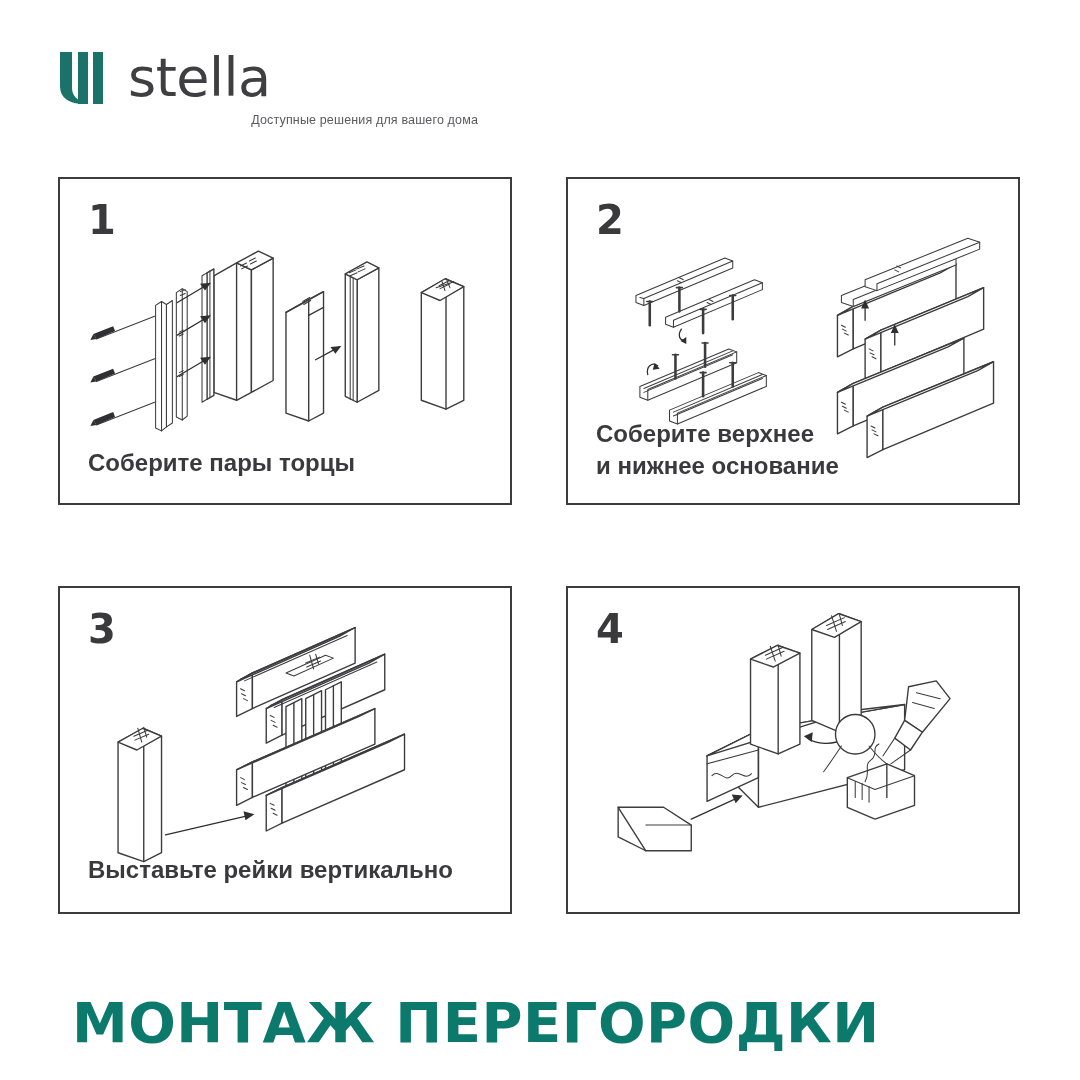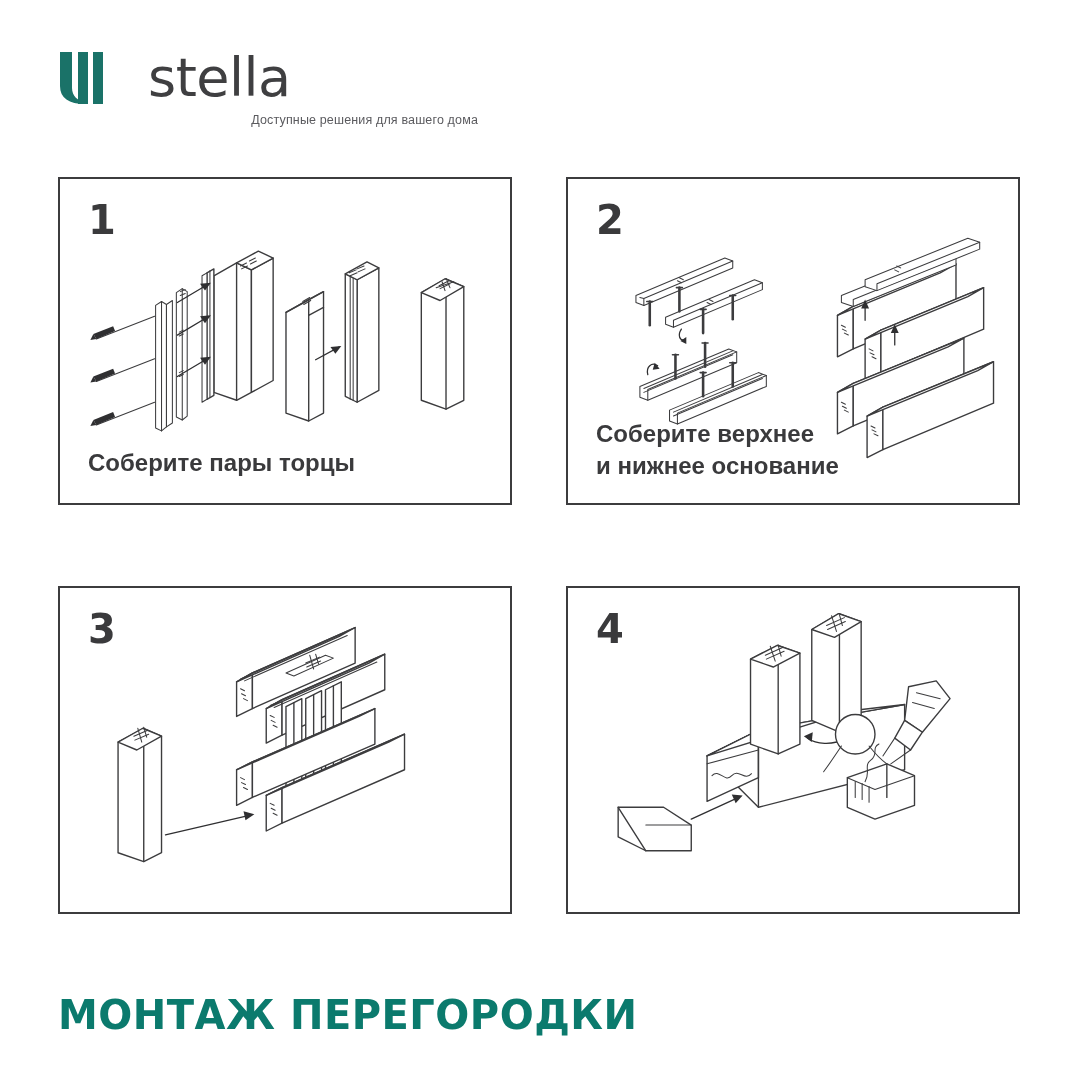--- a/index.html
+++ b/index.html
@@ -20,21 +20,20 @@
   .brand {
     position: absolute;
     left: 58px;
     top: 48px;
     width: 420px;
   }
   .brand-row {
     display: flex;
     align-items: flex-end;
     height: 56px;
-    gap: 20px;
   }
   .brand-mark {
     display: block;
     width: 56px;
     height: 52px;
     margin-right: 14px;
   }
   .brand-word {
     font-size: 54px;
     line-height: 52px;
@@ -100,23 +99,23 @@
     font-family: "Liberation Sans", sans-serif;
   }
   .panel.cap-1 .panel-caption { bottom: 24px; }
   .panel.cap-2 .panel-caption { bottom: 21px; }
   .panel.cap-3 .panel-caption { bottom: 26px; }
   .panel.cap-4 .panel-caption { bottom: 28px; }
 
   
   .footer-title {
     position: absolute;
-    left: 58px;
+    left: 72px;
     top: 995px;
-    font-size: 40px;
+    font-size: 56px;
     font-weight: 700;
     letter-spacing: 0.5px;
     color: #0b7a6d;
     font-family: "DejaVu Sans", sans-serif;
     line-height: 1;
   }
 
   
   svg .ln {
     fill: none;
@@ -437,20 +436,21 @@
           <path d="M78 142 L82 156 M84 141 L87 151"></path>
         </g>
       </g>
 
       <g>
         <path class="arrow" d="M106 250 L192 230"></path>
         <path class="arrowhead" d="M196 229 L185 226 L187 235 Z"></path>
       </g>
     </svg>
 
+    <div class="panel-caption">Выставьте рейки вертикально</div>
   </div>
 
   <div class="panel cap-4">
     <div class="panel-number">4</div>
 
     <svg class="panel-art" viewBox="0 0 454 328">
 
       <g>
         <path class="face" d="M140 170 L192 144 L340 118 L340 184 L192 222 Z"></path>
         <path class="face" d="M140 170 L192 144 L192 192 L140 216 Z"></path>

